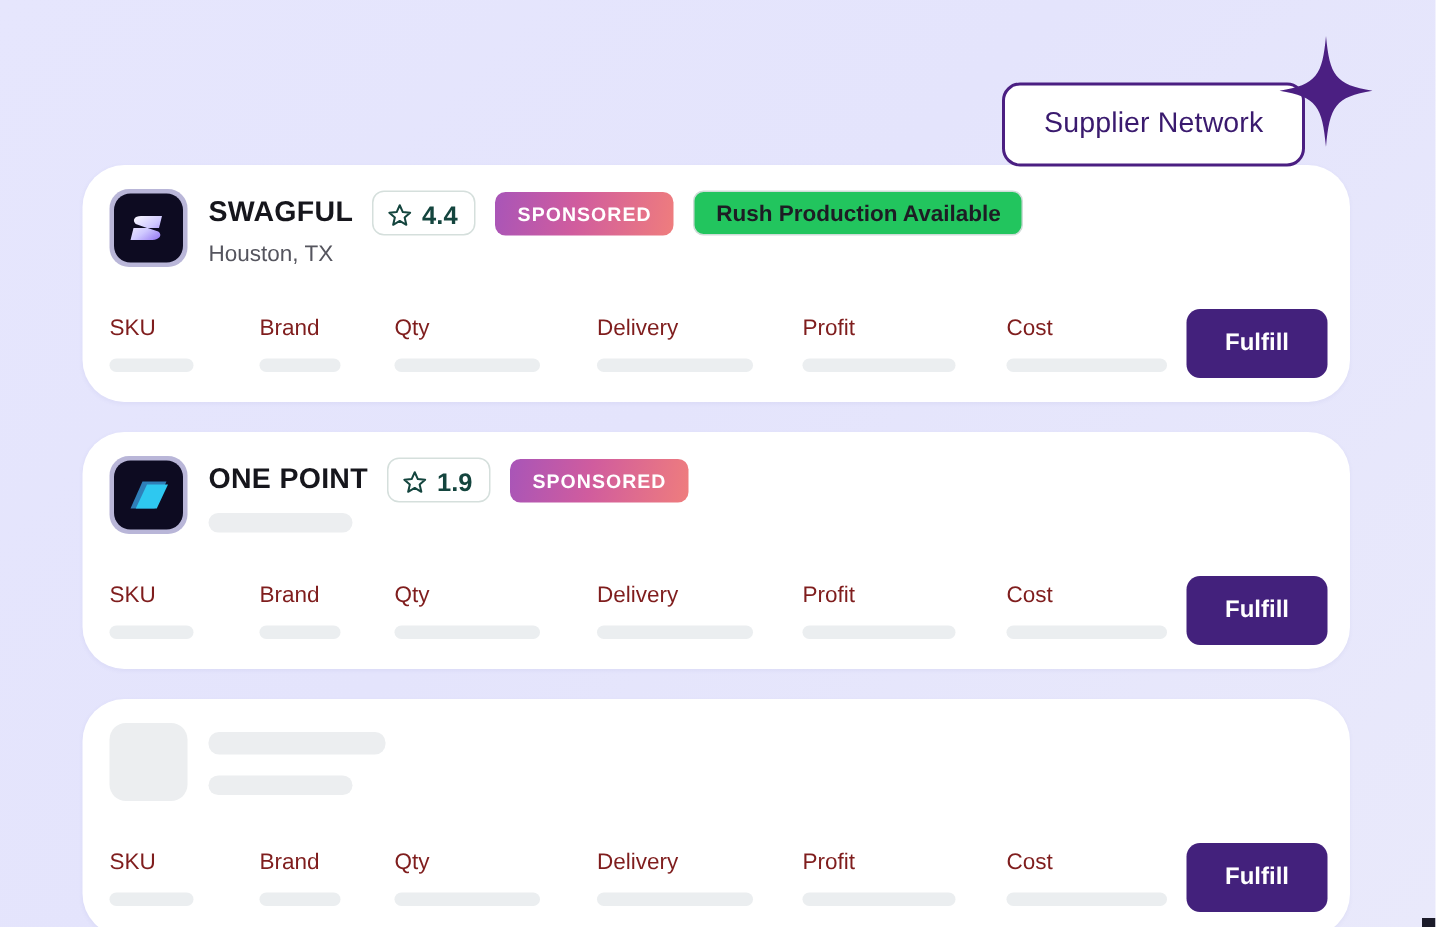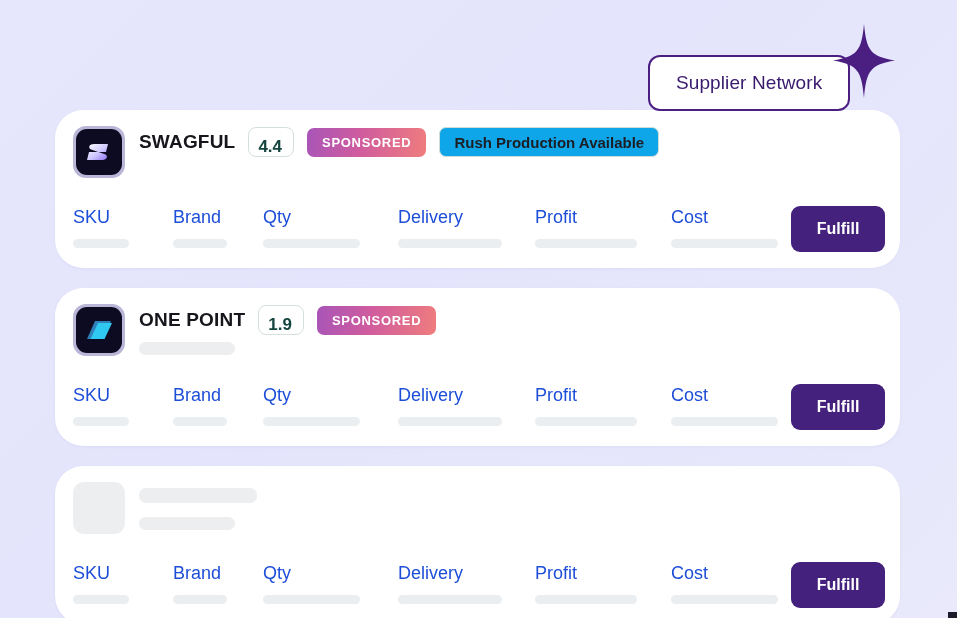--- a/index.html
+++ b/index.html
@@ -12,21 +12,21 @@
 
   body {
     font-family: "Liberation Sans", sans-serif;
     background: linear-gradient(135deg, #e6e6fd 0%, #e4e4fc 45%, #e9e9fb 100%);
     position: relative;
   }
 
   
   #network-pill-wrap {
     position: absolute;
-    left: 648px;
+    left: 668px;
     top: 55px;
     z-index: 40;
   }
 
   #network-pill {
     background: #ffffff;
     border: 2px solid #4b1f82;
     border-radius: 12px;
     padding: 16px 26px 17px 26px;
     font-size: 19px;
@@ -131,21 +131,20 @@
 
   .rating-badge {
     display: inline-flex;
     align-items: flex-end;
     gap: 6px;
     border: 1px solid #d5dfdc;
     border-radius: 8px;
     background: #ffffff;
     padding: 4px 11px 4px 9px;
     height: 30px;
-    flex-direction: column;
   }
   .rating-value {
     font-size: 17px;
     font-weight: bold;
     color: #14453e;
     line-height: 1;
   }
 
   .sponsored-badge {
     display: inline-flex;
@@ -160,41 +159,41 @@
     font-weight: bold;
     letter-spacing: 0.7px;
   }
 
   .rush-badge {
     display: inline-flex;
     align-items: center;
     height: 30px;
     padding: 0 14px;
     border-radius: 7px;
-    background: #0ea5e9;
+    background: #22c55e;
     border: 1px solid #cfdcd8;
     color: #1d1d24;
     font-size: 15px;
     font-weight: bold;
     white-space: nowrap;
   }
 
   
   .cols-row {
     display: flex;
     align-items: flex-end;
     margin-top: 24px;
   }
 
   .col {
     flex: 0 0 auto;
   }
   .col-label {
-    font-size: 18px;
-    color: #1d4ed8;
+    font-size: 15px;
+    color: #7f1d1d;
     line-height: 1;
     margin-bottom: 13px;
   }
   .col-bar {
     height: 9px;
     border-radius: 5px;
     background: #ebeef0;
   }
 
   .spacer { flex: 1 1 auto; }
@@ -272,20 +271,21 @@
             <svg width="17" height="17" viewBox="0 0 24 24">
               <path d="M12 2.6 L14.9 9.0 L21.8 9.6 L16.6 14.2 L18.2 21.0 L12 17.4 L5.8 21.0 L7.4 14.2 L2.2 9.6 L9.1 9.0 Z" fill="none" stroke="#14453e" stroke-width="1.9" stroke-linejoin="round"></path>
             </svg>
             <span class="rating-value">4.4</span>
           </span>
 
           <span class="sponsored-badge">SPONSORED</span>
 
           <span class="rush-badge">Rush Production Available</span>
         </div>
+        <div class="supplier-location">Houston, TX</div>
       </div>
     </div>
 
     <div class="cols-row">
       <div class="col" style="width:100px">
         <div class="col-label">SKU</div>
         <div class="col-bar" style="width:56px"></div>
       </div>
       <div class="col" style="width:90px">
         <div class="col-label">Brand</div>

